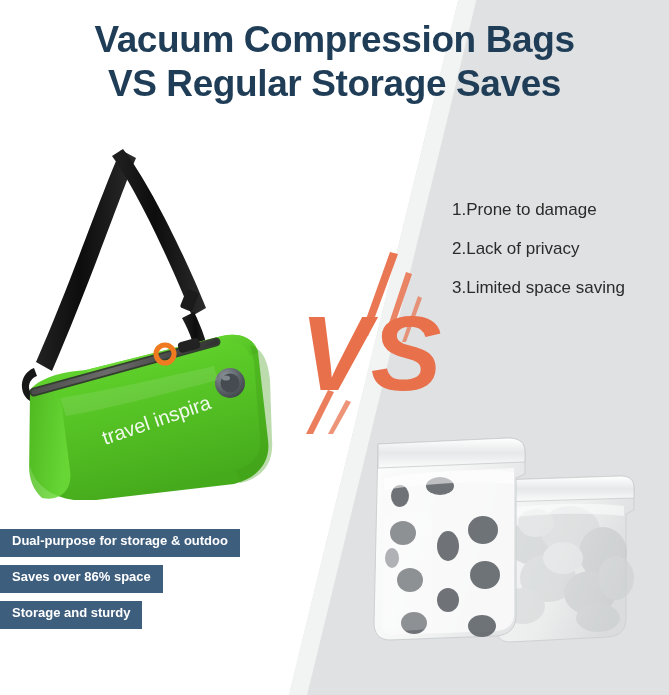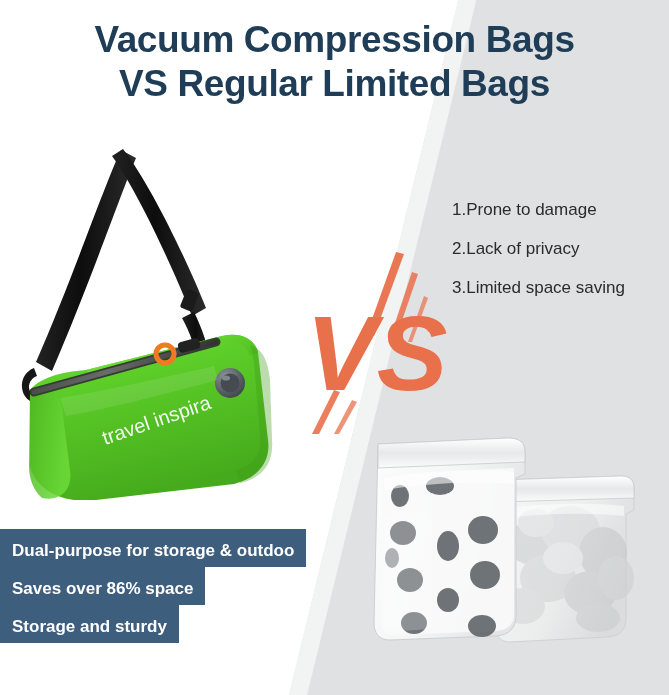--- a/index.html
+++ b/index.html
@@ -63,21 +63,21 @@
     top: 140px;
     width: 300px;
     height: 360px;
     z-index: 5;
   }
   .bag-svg { display: block; }
 
   
   .vs-area {
     position: absolute;
-    left: 300px;
+    left: 294px;
     top: 250px;
     width: 150px;
     height: 185px;
     z-index: 7;
   }
 
   
   .cons-list {
     position: absolute;
     left: 452px;
@@ -106,42 +106,42 @@
   
   .features {
     position: absolute;
     left: 0;
     top: 529px;
     z-index: 9;
   }
   .feature-badge {
     background: #3e5e7e;
     color: #ffffff;
-    font-size: 17px;
+    font-size: 13px;
     font-weight: bold;
     line-height: 19px;
-    padding: 12px 12px 7px 12px;
-    margin-bottom: 0;
+    padding: 2px 12px 7px 12px;
+    margin-bottom: 8px;
     display: inline-block;
     white-space: nowrap;
   }
   .feature-row { display: block; }
 </style>
 </head>
 <body>
 
 <div id="canvas">
 
   <div class="bg-white"></div>
   <div class="bg-gray"></div>
   <div class="bg-gray-edge"></div>
 
   <div class="title-block">
     <div class="title-line">Vacuum Compression Bags</div>
-    <div class="title-line">VS Regular Limited Bags</div>
+    <div class="title-line">VS Regular Storage Saves</div>
   </div>
 
   <div class="bag-area">
     <svg class="bag-svg" width="300" height="360" viewBox="0 0 300 360">
       <defs>
         <linearGradient id="greenGrad" x1="0" y1="0" x2="0.35" y2="1">
           <stop offset="0%" stop-color="#6ede38"></stop>
           <stop offset="38%" stop-color="#5bcb28"></stop>
           <stop offset="100%" stop-color="#46ab1c"></stop>
         </linearGradient>

